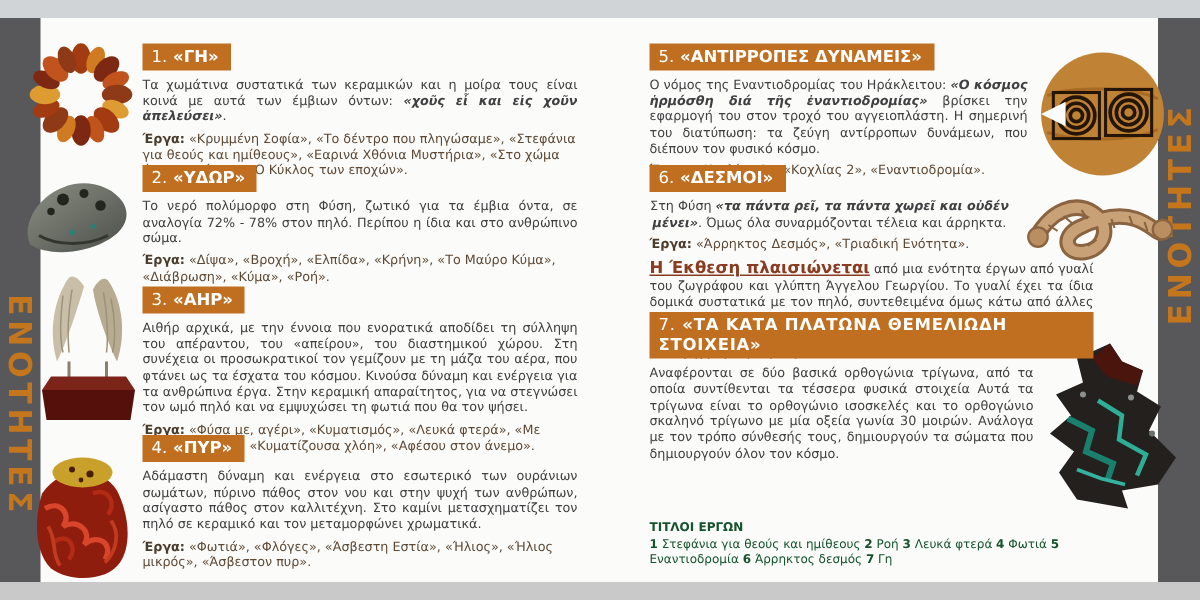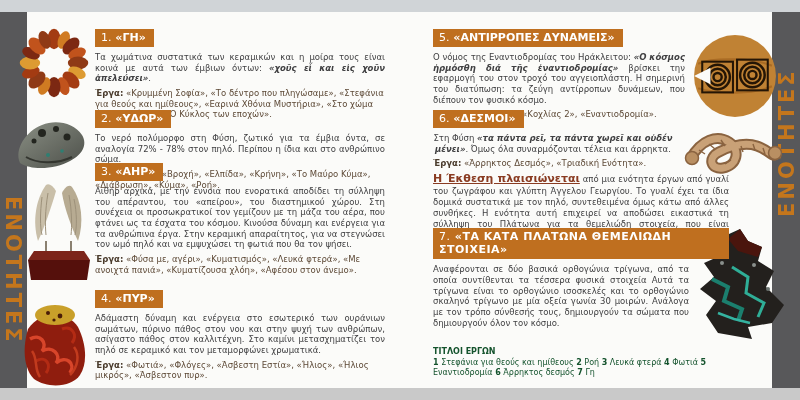--- a/index.html
+++ b/index.html
@@ -174,21 +174,21 @@
       <p class="body"><span>Τα χωμάτινα συστατικά των κεραμικών και η μοίρα τους είναι κοινά με αυτά των έμβιων όντων: </span><span class="q">«χοῦς εἶ και εἰς χοῦν ἀπελεύσει»</span><span>.</span></p>
       <p class="works"><span class="works-label">Έργα:</span> <span>«Κρυμμένη Σοφία», «Το δέντρο που πληγώσαμε», «Στεφάνια για θεούς και ημίθεους», «Εαρινά Χθόνια Μυστήρια», «Στο χώμα ό,τι φυτρώνει», «Ο Κύκλος των εποχών».</span></p>
     </div>
 
     <div class="section" style="top:107px;">
       <span class="badge"><span class="num">2.</span> <span>«ΥΔΩΡ»</span></span>
       <p class="body"><span>Το νερό πολύμορφο στη Φύση, ζωτικό για τα έμβια όντα, σε αναλογία 72% - 78% στον πηλό. Περίπου η ίδια και στο ανθρώπινο σώμα.</span></p>
       <p class="works"><span class="works-label">Έργα:</span> <span>«Δίψα», «Βροχή», «Ελπίδα», «Κρήνη», «Το Μαύρο Κύμα», «Διάβρωση», «Κύμα», «Ροή».</span></p>
     </div>
 
-    <div class="section" style="top:160px;">
+    <div class="section" style="top:188px;">
       <span class="badge"><span class="num">3.</span> <span>«ΑΗΡ»</span></span>
       <p class="body"><span>Αιθήρ αρχικά, με την έννοια που ενορατικά αποδίδει τη σύλληψη του απέραντου, του «απείρου», του διαστημικού χώρου. Στη συνέχεια οι προσωκρατικοί τον γεμίζουν με τη μάζα του αέρα, που φτάνει ως τα έσχατα του κόσμου. Κινούσα δύναμη και ενέργεια για τα ανθρώπινα έργα. Στην κεραμική απαραίτητος, για να στεγνώσει τον ωμό πηλό και να εμψυχώσει τη φωτιά που θα τον ψήσει.</span></p>
       <p class="works"><span class="works-label">Έργα:</span> <span>«Φύσα με, αγέρι», «Κυματισμός», «Λευκά φτερά», «Με ανοιχτά πανιά», «Κυματίζουσα χλόη», «Αφέσου στον άνεμο».</span></p>
     </div>
 
     <div class="section" style="top:287px;">
       <span class="badge"><span class="num">4.</span> <span>«ΠΥΡ»</span></span>
       <p class="body"><span>Αδάμαστη δύναμη και ενέργεια στο εσωτερικό των ουράνιων σωμάτων, πύρινο πάθος στον νου και στην ψυχή των ανθρώπων, ασίγαστο πάθος στον καλλιτέχνη. Στο καμίνι μετασχηματίζει τον πηλό σε κεραμικό και τον μεταμορφώνει χρωματικά.</span></p>
       <p class="works"><span class="works-label">Έργα:</span> <span>«Φωτιά», «Φλόγες», «Άσβεστη Εστία», «Ήλιος», «Ήλιος μικρός», «Άσβεστον πυρ».</span></p>
     </div>
@@ -204,21 +204,21 @@
     </div>
 
     <div class="section" style="top:107px;width:240px;">
       <span class="badge"><span class="num">6.</span> <span>«ΔΕΣΜΟΙ»</span></span>
       <p class="body" style="text-align:center;"><span>Στη Φύση </span><span class="q">«τα πάντα ρεῖ, τα πάντα χωρεῖ και οὐδέν μένει»</span><span>. Όμως όλα συναρμόζονται τέλεια και άρρηκτα.</span></p>
       <p class="works"><span class="works-label">Έργα:</span> <span>«Άρρηκτος Δεσμός», «Τριαδική Ενότητα».</span></p>
     </div>
 
     <p class="gallery" style="top:172px;left:0;width:296px;"><span class="lead">Η Έκθεση πλαισιώνεται</span><span> από μια ενότητα έργων από γυαλί του ζωγράφου και γλύπτη Άγγελου Γεωργίου. Το γυαλί έχει τα ίδια δομικά συστατικά με τον πηλό, συντεθειμένα όμως κάτω από άλλες συνθήκες. Η ενότητα αυτή επιχειρεί να αποδώσει εικαστικά τη σύλληψη του Πλάτωνα για τα θεμελιώδη στοιχεία, που είναι κατεξοχήν γεωμετρική.</span></p>
 
-    <div class="section" style="top:228px;">
+    <div class="section" style="top:208px;">
       <span class="badge" style="letter-spacing:0.5px;"><span class="num">7.</span> <span>«ΤΑ ΚΑΤΑ ΠΛΑΤΩΝΑ ΘΕΜΕΛΙΩΔΗ ΣΤΟΙΧΕΙΑ»</span></span>
       <p class="body" style="width:256px;"><span>Αναφέρονται σε δύο βασικά ορθογώνια τρίγωνα, από τα οποία συντίθενται τα τέσσερα φυσικά στοιχεία Αυτά τα τρίγωνα είναι το ορθογώνιο ισοσκελές και το ορθογώνιο σκαληνό τρίγωνο με μία οξεία γωνία 30 μοιρών. Ανάλογα με τον τρόπο σύνθεσής τους, δημιουργούν τα σώματα που δημιουργούν όλον τον κόσμο.</span></p>
     </div>
 
     <div class="footer" style="top:347px;left:0;width:296px;">
       <p class="footer-title">ΤΙΤΛΟΙ ΕΡΓΩΝ</p>
       <p class="footer-list">
         <b>1</b> <span>Στεφάνια για θεούς και ημίθεους</span>
         <b>2</b> <span>Ροή</span>
         <b>3</b> <span>Λευκά φτερά</span>

